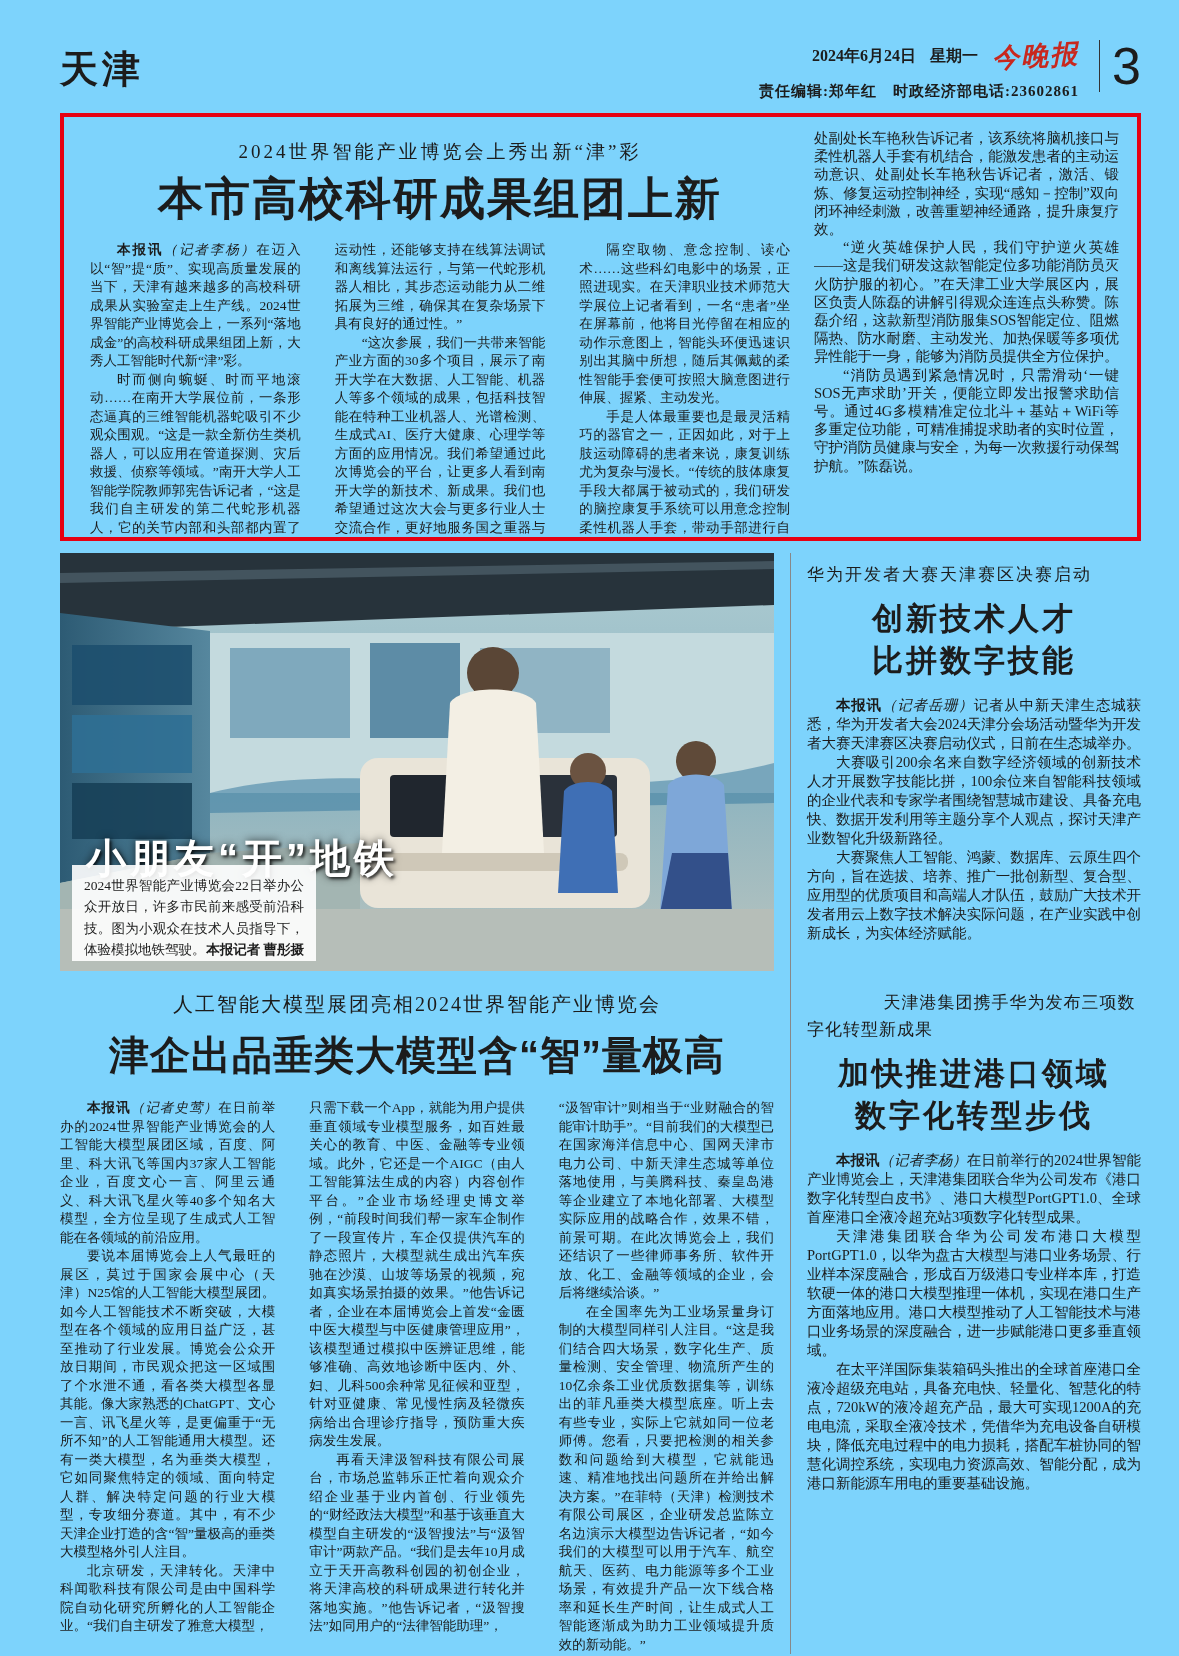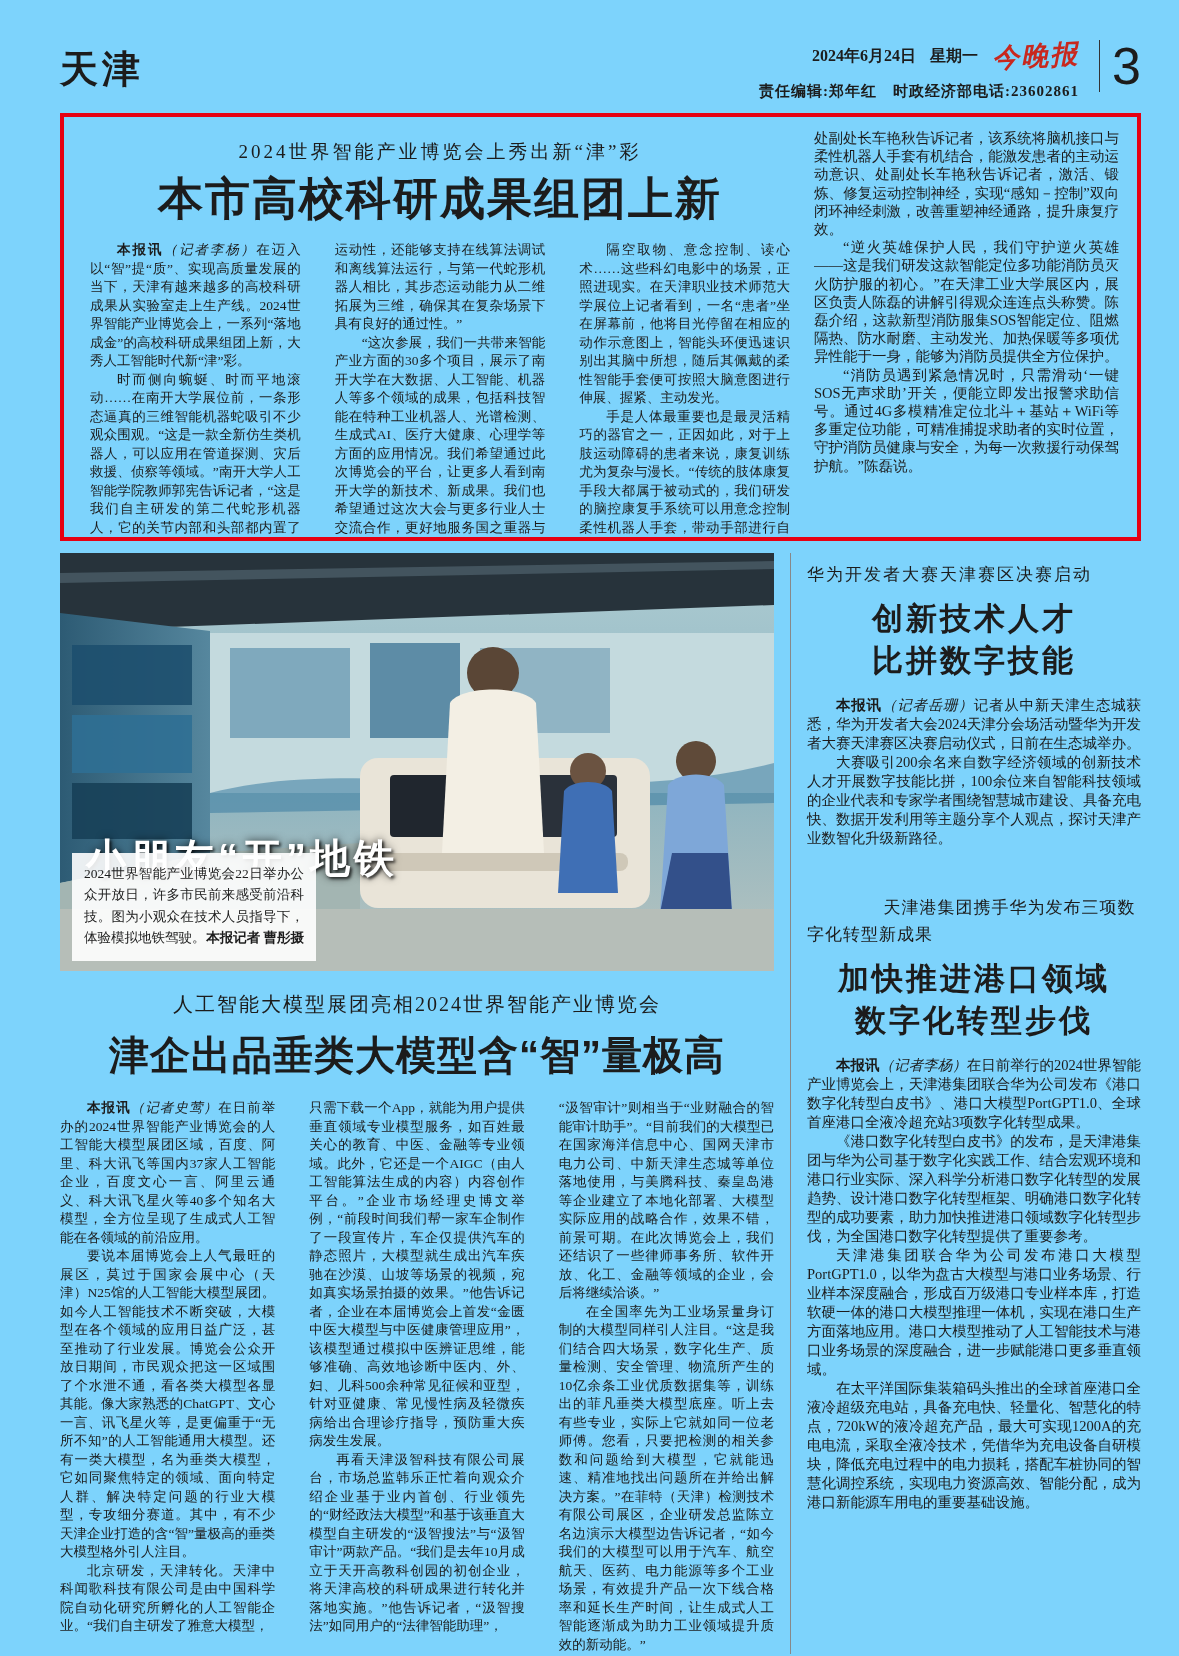--- a/index.html
+++ b/index.html
@@ -34,21 +34,21 @@
 
   
   .main-row { display:flex; margin-top:12px; align-items:stretch; }
   .left-main { width:714px; flex:none; }
   .sidebar { flex:1; border-left:1px solid #888; margin-left:16px; padding-left:16px; }
 
   
   .photo { position:relative; width:714px; height:418px; overflow:hidden; background:#8fb4bd; }
   .photo svg { display:block; width:100%; height:100%; }
   .photo-title { position:absolute; left:26px; top:278px; font-family:"Liberation Sans", sans-serif; font-size:40px; font-weight:700; letter-spacing:4px; color:#fff; text-shadow:0 0 8px rgba(0,0,0,.75), 2px 2px 3px rgba(0,0,0,.7); }
-  .photo-caption { position:absolute; left:12px; bottom:10px; width:244px; background:rgba(255,255,255,.9); padding:10px 12px 12px; font-size:13.5px; line-height:1.6; text-align:justify; }
+  .photo-caption { position:absolute; left:12px; bottom:10px; width:244px; background:rgba(255,255,255,.9); padding:10px 12px 0; font-size:13.5px; line-height:1.6; text-align:justify; }
   .photo-caption .credit { float:right; font-weight:700; }
 
   
   .story2 { margin-top:20px; }
   .kicker2 { font-size:20px; letter-spacing:2px; text-align:center; margin:6px 0 10px; }
   .story2 h2 { font-family:"Liberation Sans", sans-serif; font-size:40px; font-weight:900; letter-spacing:1px; text-align:center; margin:0 0 16px; white-space:nowrap; }
 
   
   .sb-article1 { margin-top:10px; }
   .sb-kicker { font-size:17px; letter-spacing:2px; margin-bottom:12px; }
@@ -186,31 +186,31 @@
     <aside class="sidebar">
       <article class="sb-article1">
         <div class="sb-kicker">华为开发者大赛天津赛区决赛启动</div>
         <h3 class="sb-headline">
           <span>创新技术人才</span><br>
           <span>比拼数字技能</span>
         </h3>
         <div class="sb-body">
             <p><b class="lede">本报讯</b><span class="kai">（记者岳珊）</span>记者从中新天津生态城获悉，华为开发者大会2024天津分会场活动暨华为开发者大赛天津赛区决赛启动仪式，日前在生态城举办。</p>
             <p>大赛吸引200余名来自数字经济领域的创新技术人才开展数字技能比拼，100余位来自智能科技领域的企业代表和专家学者围绕智慧城市建设、具备充电快、数据开发利用等主题分享个人观点，探讨天津产业数智化升级新路径。</p>
+            <p>大赛聚焦人工智能、鸿蒙、数据库、云原生四个方向，旨在选拔、培养、推广一批创新型、复合型、应用型的优质项目和高端人才队伍，鼓励广大技术开发者用云上数字技术解决实际问题，在产业实践中创新成长，为实体经济赋能。</p>
           </div>
       </article>
 
       <article class="sb-article2">
         <div class="sb-kicker2">天津港集团携手华为发布三项数字化转型新成果</div>
         <h3 class="sb-headline">
           <span>加快推进港口领域</span><br>
           <span>数字化转型步伐</span>
         </h3>
         <div class="sb-body">
             <p><b class="lede">本报讯</b><span class="kai">（记者李杨）</span>在日前举行的2024世界智能产业博览会上，天津港集团联合华为公司发布《港口数字化转型白皮书》、港口大模型PortGPT1.0、全球首座港口全液冷超充站3项数字化转型成果。</p>
-            <p>《港口数字化转型白皮书》的发布，是天津港集团与华为公司基于数字化实践工作、结合宏观环境和港口行业实际、深入科学分析港口数字化转型的发展趋势、设计港口数字化转型框架、明确港口数字化转型的成功要素，助力加快推进港口领域数字化转型步伐，为全国港口数字化转型提供了重要参考。</p>
             <p>天津港集团联合华为公司发布港口大模型PortGPT1.0，以华为盘古大模型与港口业务场景、行业样本深度融合，形成百万级港口专业样本库，打造软硬一体的港口大模型推理一体机，实现在港口生产方面落地应用。港口大模型推动了人工智能技术与港口业务场景的深度融合，进一步赋能港口更多垂直领域。</p>
             <p>在太平洋国际集装箱码头推出的全球首座港口全液冷超级充电站，具备充电快、轻量化、智慧化的特点，720kW的液冷超充产品，最大可实现1200A的充电电流，采取全液冷技术，凭借华为充电设备自研模块，降低充电过程中的电力损耗，搭配车桩协同的智慧化调控系统，实现电力资源高效、智能分配，成为港口新能源车用电的重要基础设施。</p>
           </div>
       </article>
     </aside>
   </div>
 </div>
 
 </body></html>

